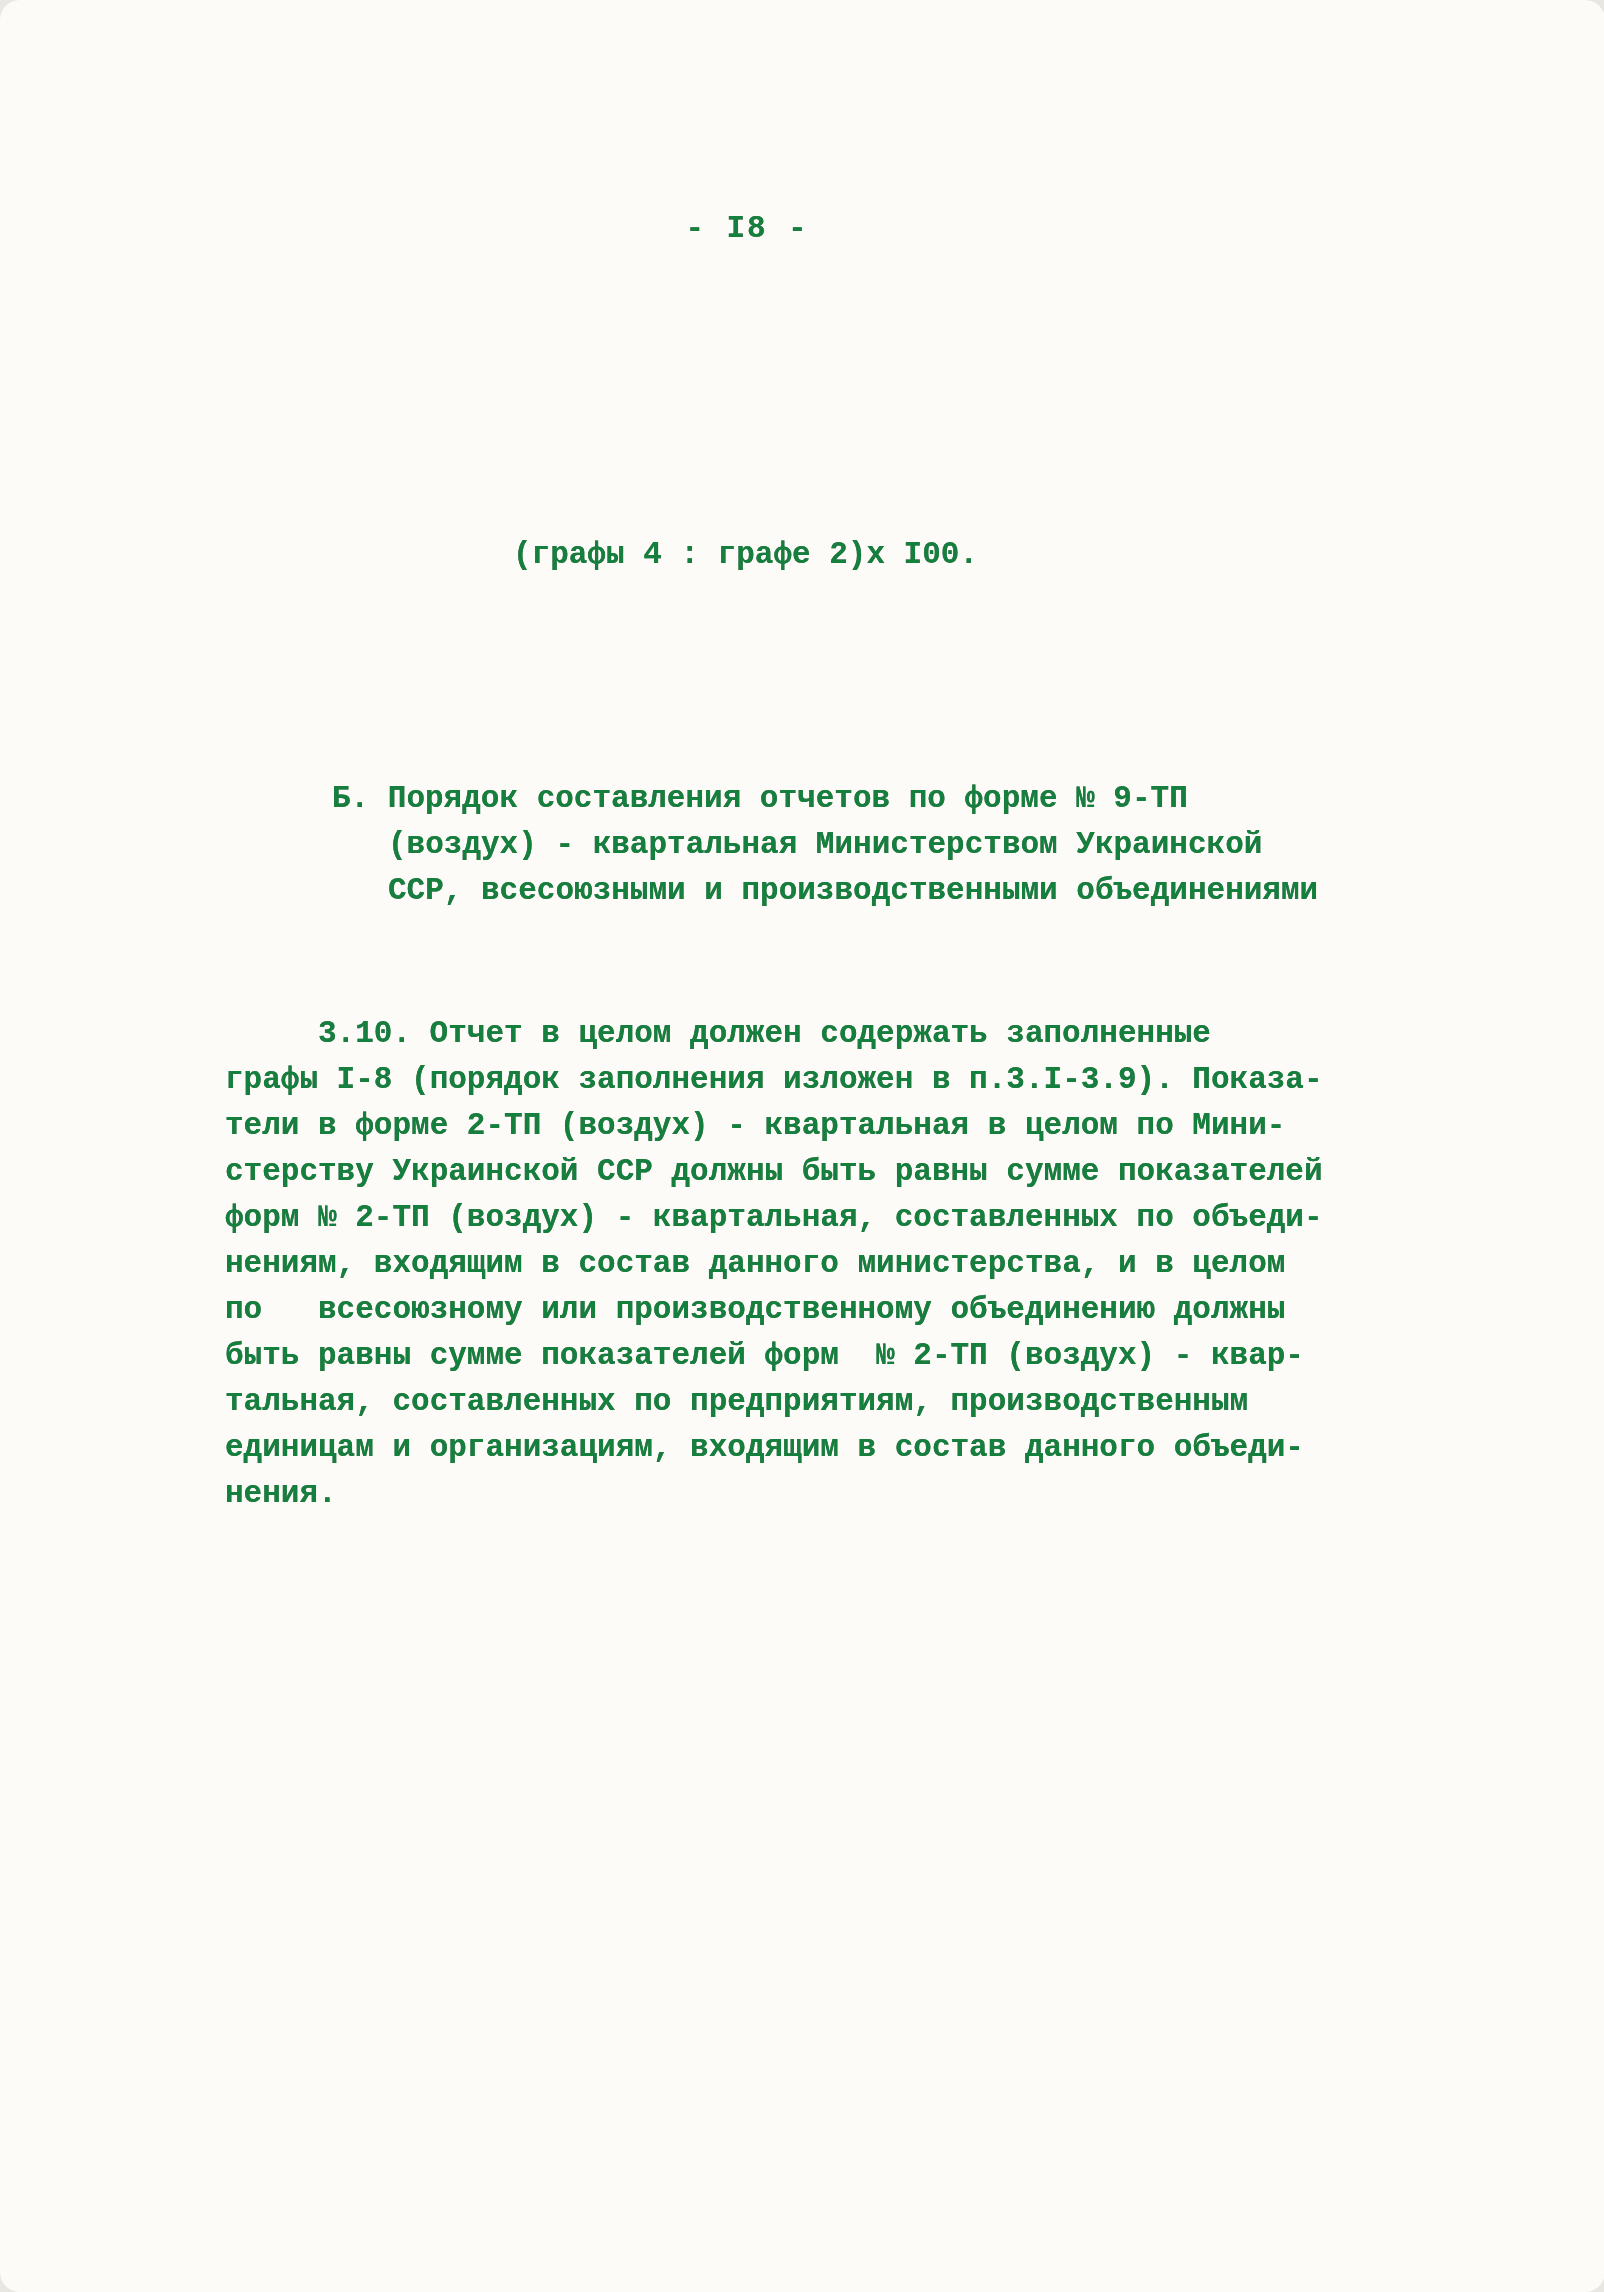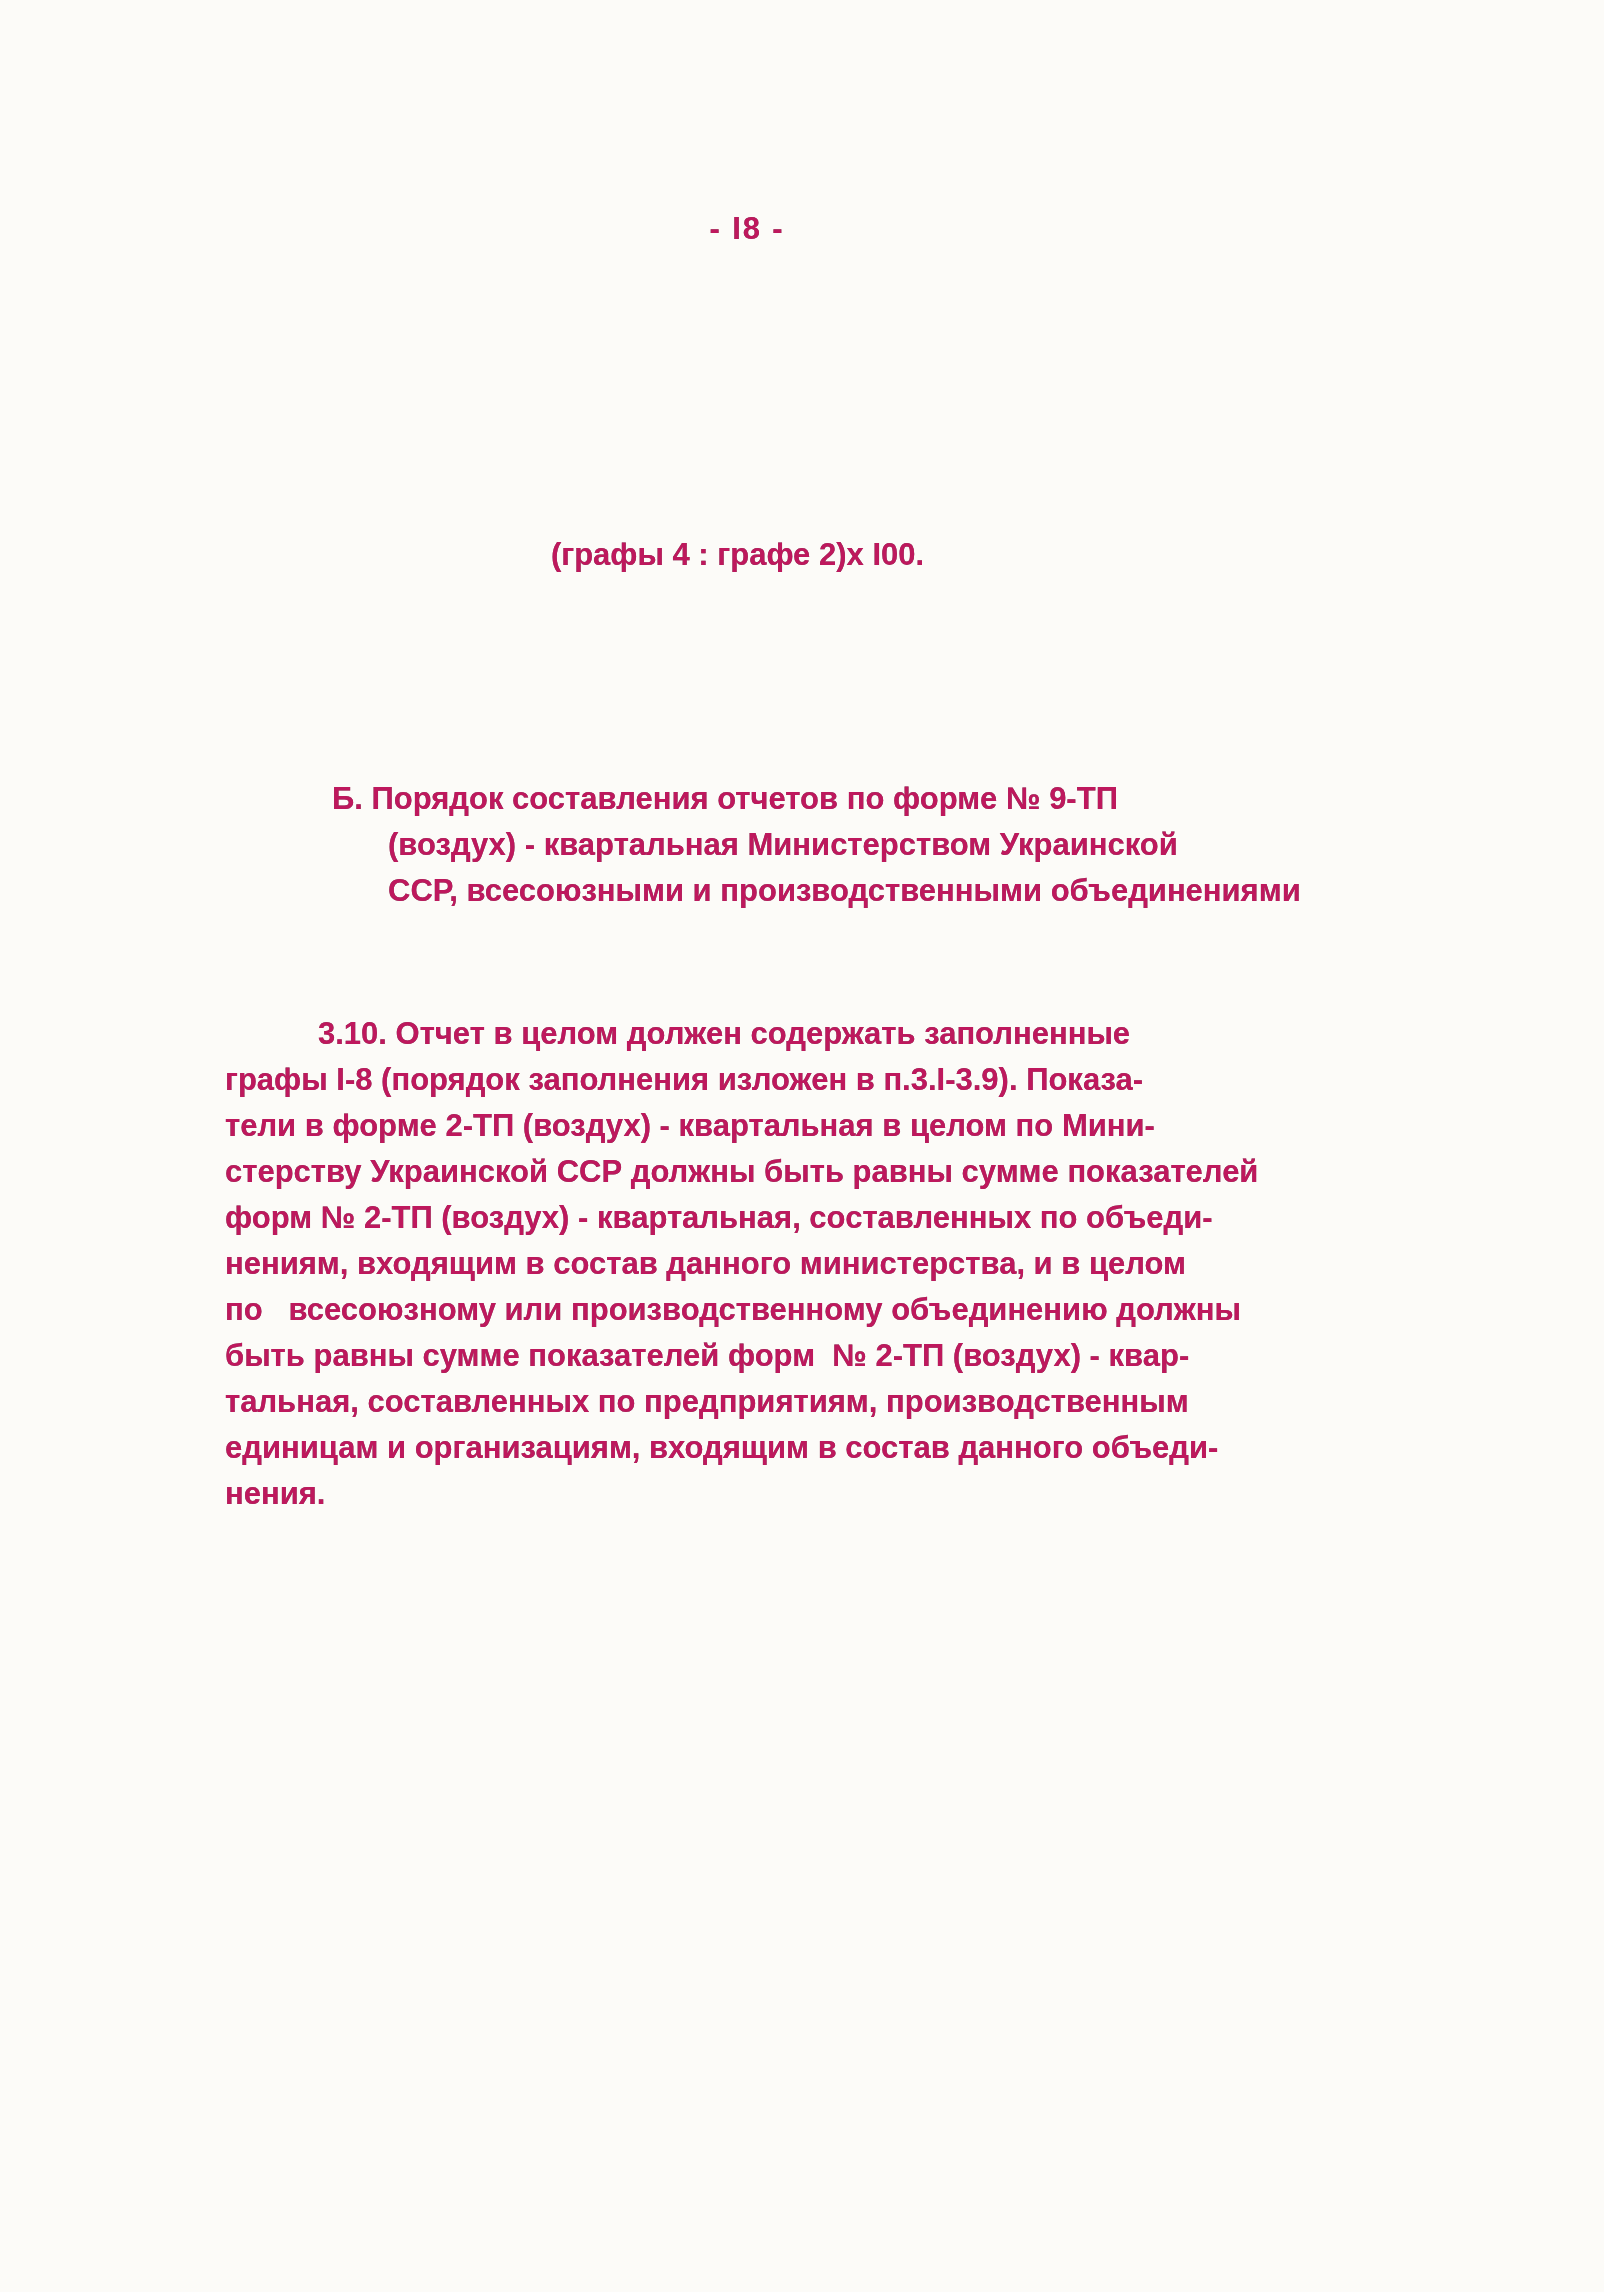--- a/index.html
+++ b/index.html
@@ -10,26 +10,27 @@
     width: 1605px;
     height: 2292px;
     background: #e9e7e2;
     overflow: hidden;
   }
   .page {
     position: relative;
     width: 1605px;
     height: 2292px;
     background: #fcfbf8;
-    font-family: Liberation Sans, sans-serif;
+    font-family: Liberation Mono, monospace;
     font-weight: 700;
     font-size: 31px;
     line-height: 46px;
-    color: #be185d;
+    color: #15803d;
     text-shadow: 0 0 0.6px rgba(32, 30, 27, 0.65);
+    border-radius: 20px;
   }
   .block {
     position: absolute;
     white-space: pre-wrap;
   }
   .page-number {
     top: 206px;
     left: 0;
     width: 1494px;
     text-align: center;
@@ -45,20 +46,21 @@
     top: 371px;
     left: 225px;
     width: 1174px;
     text-indent: 93px;
   }
   .formula-2 {
     top: 532px;
     left: 0;
     width: 1475px;
     text-align: center;
+    padding-left: 8px;
   }
   .para-no-units {
     top: 596px;
     left: 225px;
     width: 1174px;
     text-indent: 93px;
   }
   .section-heading {
     top: 776px;
     left: 332px;

